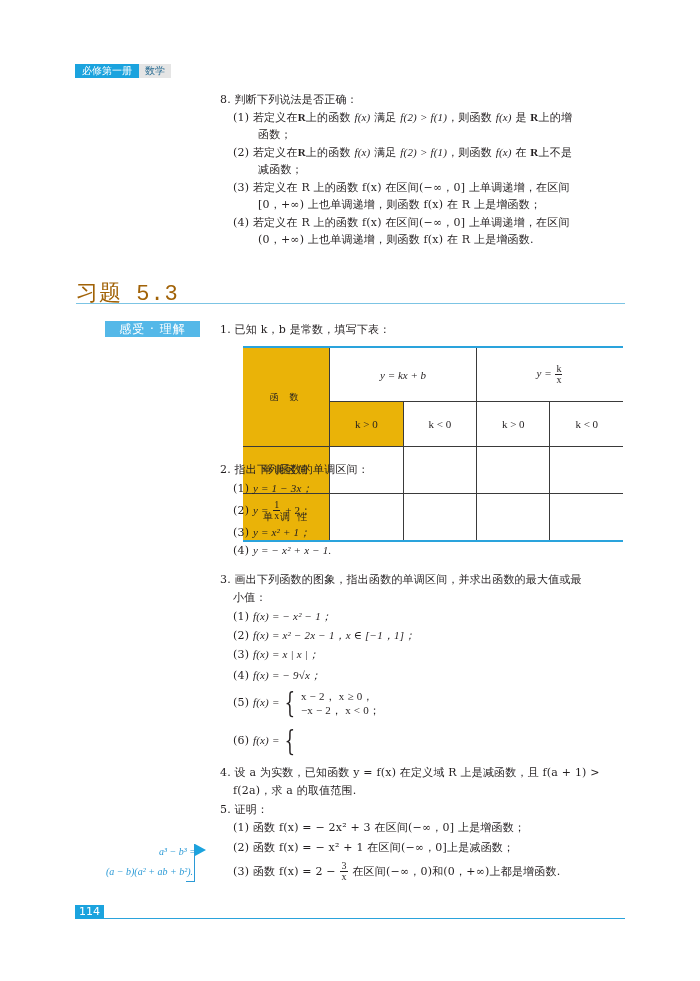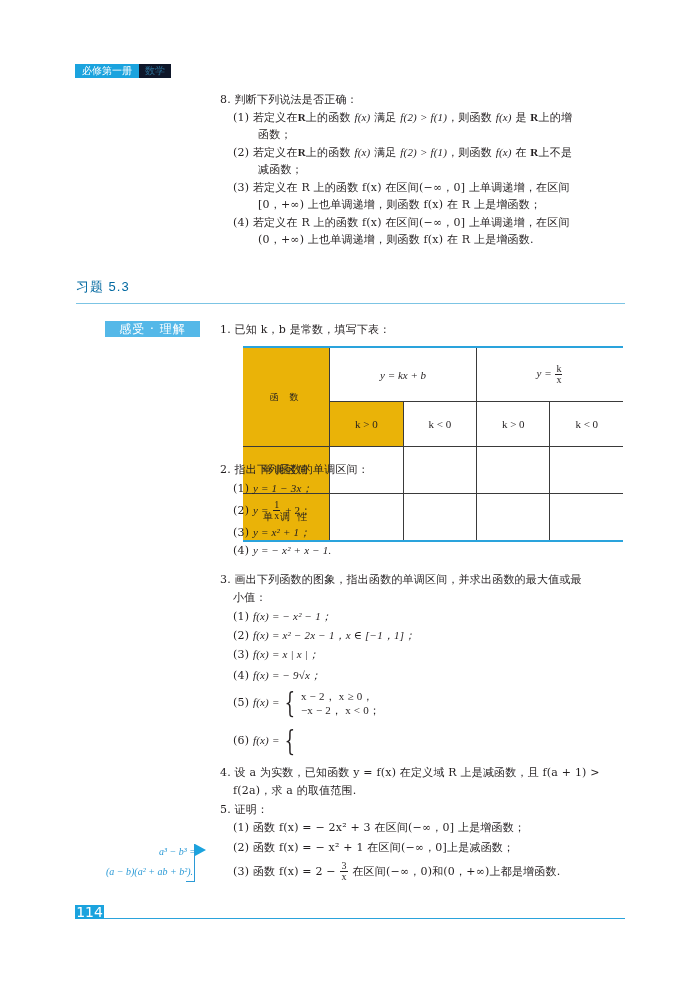--- a/index.html
+++ b/index.html
@@ -6,26 +6,26 @@
   body { width: 700px; height: 981px; position: relative; overflow: hidden;
          font-family: "DejaVu Serif", "Liberation Serif", serif; color: #231f20; }
   .abs { position: absolute; }
   i, .m { font-family: "Liberation Serif", "DejaVu Serif", serif; }
   .up { font-style: normal; font-family: "Liberation Serif", serif; }
   b.R { font-family: "Liberation Serif", serif; font-weight: bold; }
 
   
   .hdr-dark { left: 75px; top: 64px; width: 64px; height: 14px; background: #1ba3de; color: #ffffff;
               font-size: 10px; line-height: 14px; text-align: center; font-family: "DejaVu Sans", sans-serif; }
-  .hdr-light { left: 139px; top: 64px; width: 32px; height: 14px; background: #0f172a; color: #2b6d93;
+  .hdr-light { left: 139px; top: 64px; width: 32px; height: 14px; background: #e5e5e5; color: #2b6d93;
                font-size: 10px; line-height: 14px; text-align: center; font-family: "DejaVu Sans", sans-serif; }
 
   .line { font-size: 11px; line-height: 15px; white-space: nowrap; letter-spacing: 0.2px; }
 
-  .sec-title { left: 76px; top: 278px; font-size: 13px; color: #0369a1; font-family: Liberation Sans, sans-serif; letter-spacing: 1px; }
+  .sec-title { left: 76px; top: 278px; font-size: 22px; color: #a16207; font-family: Liberation Mono, monospace; letter-spacing: 1px; }
   .sec-rule { left: 76px; top: 303px; width: 549px; height: 1px; background: #7cc4e4; }
 
   .badge { left: 105px; top: 321px; width: 95px; height: 16px; background: #54b8e8; color: #ffffff;
            font-family: "DejaVu Sans", sans-serif; font-size: 12px; line-height: 16px; text-align: center; letter-spacing: 1px; }
 
   
   table.kt { position: absolute; left: 243px; top: 346px; width: 380px; border-collapse: collapse;
              font-size: 11px; font-family: "Liberation Serif", serif; }
   table.kt td { border: 1px solid #3a3a3a; text-align: center; padding: 16px; }
   table.kt tr:first-child td { border-top: 2px solid #2aa3dc; }
@@ -41,21 +41,21 @@
   .brace { display: inline-block; vertical-align: middle; font-size: 28px; line-height: 28px; font-family: "DejaVu Serif", serif; transform: scaleX(0.6); margin: 0 -2px; }
   .cases { display: inline-block; vertical-align: middle; line-height: 14px; }
   .cases div { white-space: nowrap; }
 
   .note { left: 66px; width: 130px; color: #2b9ad6; font-size: 10px; text-align: right; font-family: "Liberation Serif", serif; font-style: italic; }
   .flag-pole { left: 194px; top: 844px; width: 1px; height: 38px; background: #2b9ad6; }
   .flag-base { left: 186px; top: 881px; width: 9px; height: 1px; background: #2b9ad6; }
   .flag-tri { left: 195px; top: 844px; width: 0; height: 0; border-top: 6px solid transparent; border-bottom: 6px solid transparent; border-left: 11px solid #1ba3de; }
 
   .pg { left: 75px; top: 905px; width: 29px; height: 14px; background: #1ba3de; color: #ffffff;
-        font-size: 14px; line-height: 14px; text-align: center; font-family: "DejaVu Sans", sans-serif; }
+        font-size: 11px; line-height: 14px; text-align: center; font-family: "DejaVu Sans", sans-serif; }
   .pg-rule { left: 104px; top: 918px; width: 521px; height: 1px; background: #2aa3dc; }
 </style>
 </head>
 <body>
 
 <div class="abs hdr-dark">必修第一册</div>
 <div class="abs hdr-light">数学</div>
 
 <div class="abs line" style="left:220px; top:92px;">8. 判断下列说法是否正确：</div>
 

